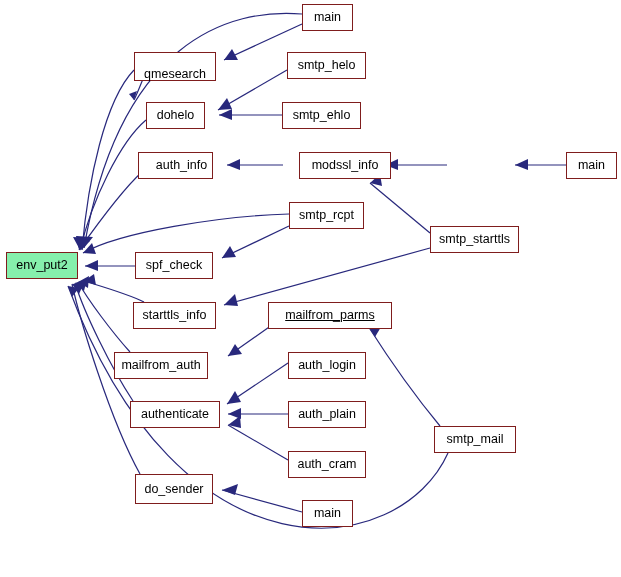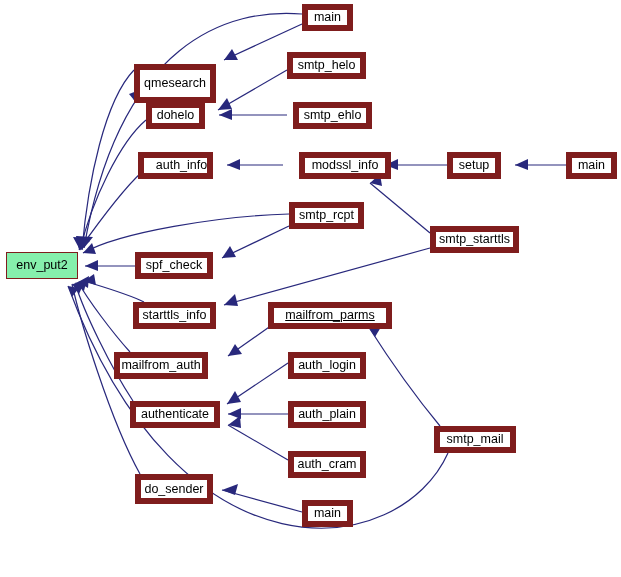--- a/index.html
+++ b/index.html
@@ -23,21 +23,21 @@
     position: absolute;
     left: 0;
     top: 0;
     width: 621px;
     height: 577px;
   }
   .node-box {
     position: absolute;
     box-sizing: border-box;
     background: #ffffff;
-    border: 6px solid #7f1d1d;
+    border: 1px solid #7f1d1d;
     display: flex;
     align-items: center;
     justify-content: center;
     font-family: "Liberation Sans", sans-serif;
     font-size: 12.5px;
     color: #000000;
     line-height: 1;
     white-space: nowrap;
     cursor: pointer;
   }
@@ -170,40 +170,37 @@
         <path class="edge-path" d="M 448,453 C 400,560 180,590 68,286" stroke="#28287c"></path>
         <path class="edge-head" d="M 68,286 l 4,11 l 7,-9 z" fill="#28287c"></path>
       </g>
     </svg>
 <div class="node-box highlight" style="left: 6px; top: 252px; width: 72px; height: 27px; background: #86efac; border-width: 1.5px;">
       <span class="node-label">env_put2</span>
     </div>
     <div class="node-box" style="left: 302px; top: 4px; width: 51px; height: 27px;">
       <span class="node-label">main</span>
     </div>
-    <div class="node-box" style="left: 134px; top: 64px; width: 82px; height: 39px;">
+    <div class="node-box" style="left: 134px; top: 52px; width: 82px; height: 29px; align-items: flex-end;">
       <span class="node-label">qmesearch</span>
     </div>
     <div class="node-box" style="left: 287px; top: 52px; width: 79px; height: 27px;">
       <span class="node-label">smtp_helo</span>
     </div>
     <div class="node-box" style="left: 146px; top: 102px; width: 59px; height: 27px;">
       <span class="node-label">dohelo</span>
     </div>
-    <div class="node-box" style="left: 293px; top: 102px; width: 79px; height: 27px;">
+    <div class="node-box" style="left: 282px; top: 102px; width: 79px; height: 27px;">
       <span class="node-label">smtp_ehlo</span>
     </div>
     <div class="node-box" style="left: 138px; top: 152px; width: 75px; height: 27px; padding-left: 12px;">
       <span class="node-label">auth_info</span>
     </div>
     <div class="node-box" style="left: 283px; top: 152px; width: 92px; height: 27px; margin-left: 16px;">
       <span class="node-label">modssl_info</span>
-    </div>
-    <div class="node-box" style="left: 447px; top: 152px; width: 54px; height: 27px;">
-      <span class="node-label">setup</span>
     </div>
     <div class="node-box" style="left: 566px; top: 152px; width: 51px; height: 27px;">
       <span class="node-label">main</span>
     </div>
     <div class="node-box" style="left: 289px; top: 202px; width: 75px; height: 27px;">
       <span class="node-label">smtp_rcpt</span>
     </div>
     <div class="node-box" style="left: 135px; top: 252px; width: 78px; height: 27px;">
       <span class="node-label">spf_check</span>
     </div>

